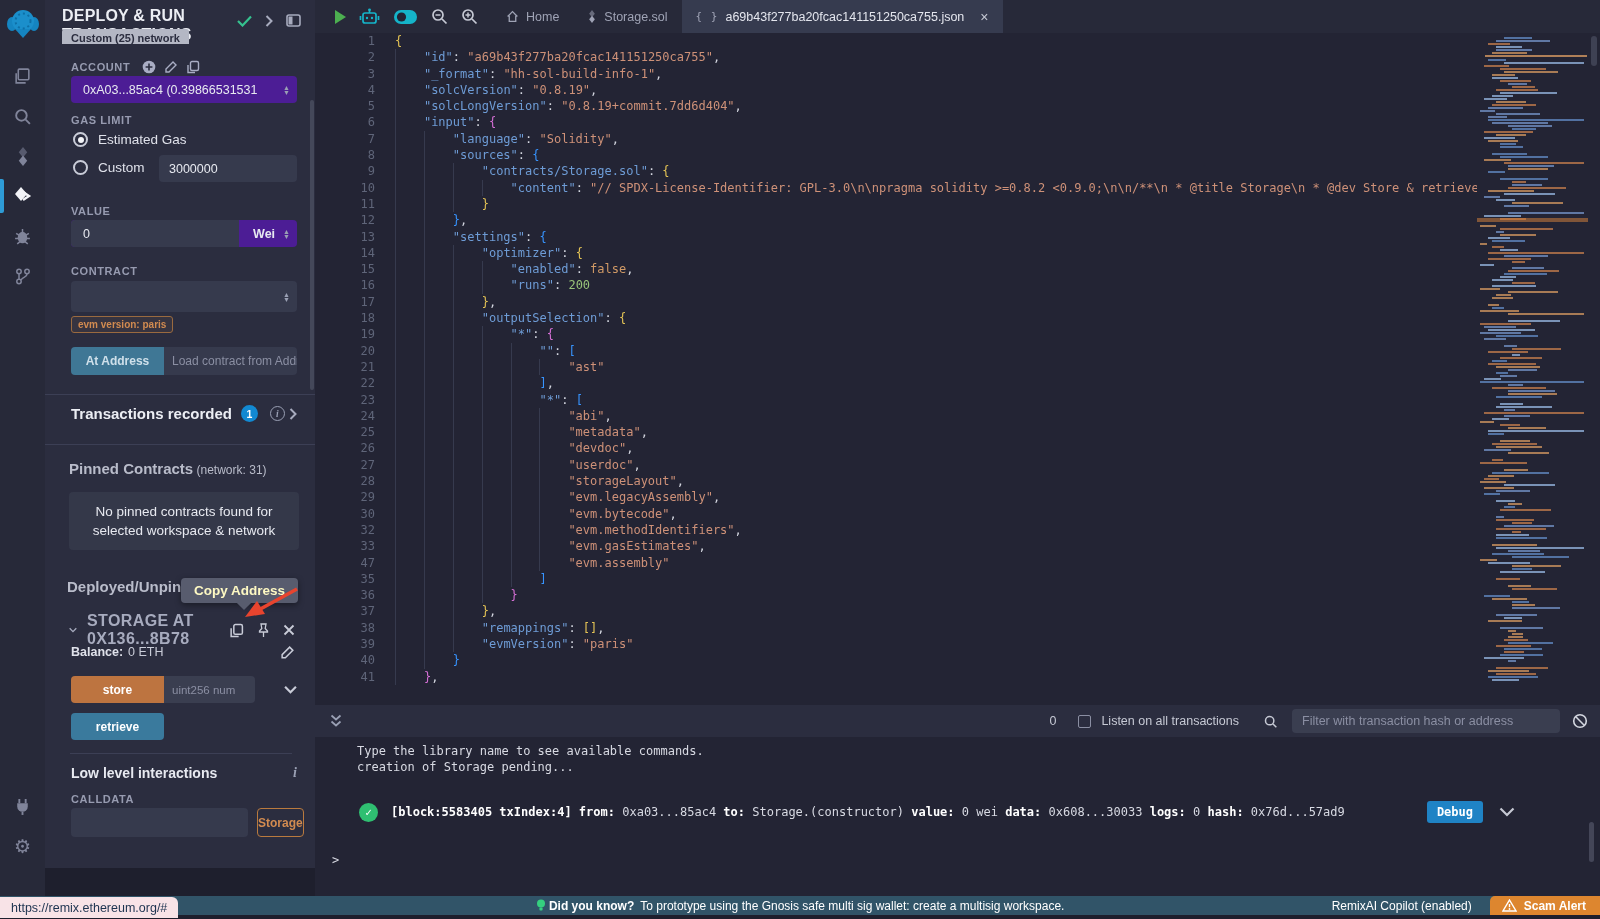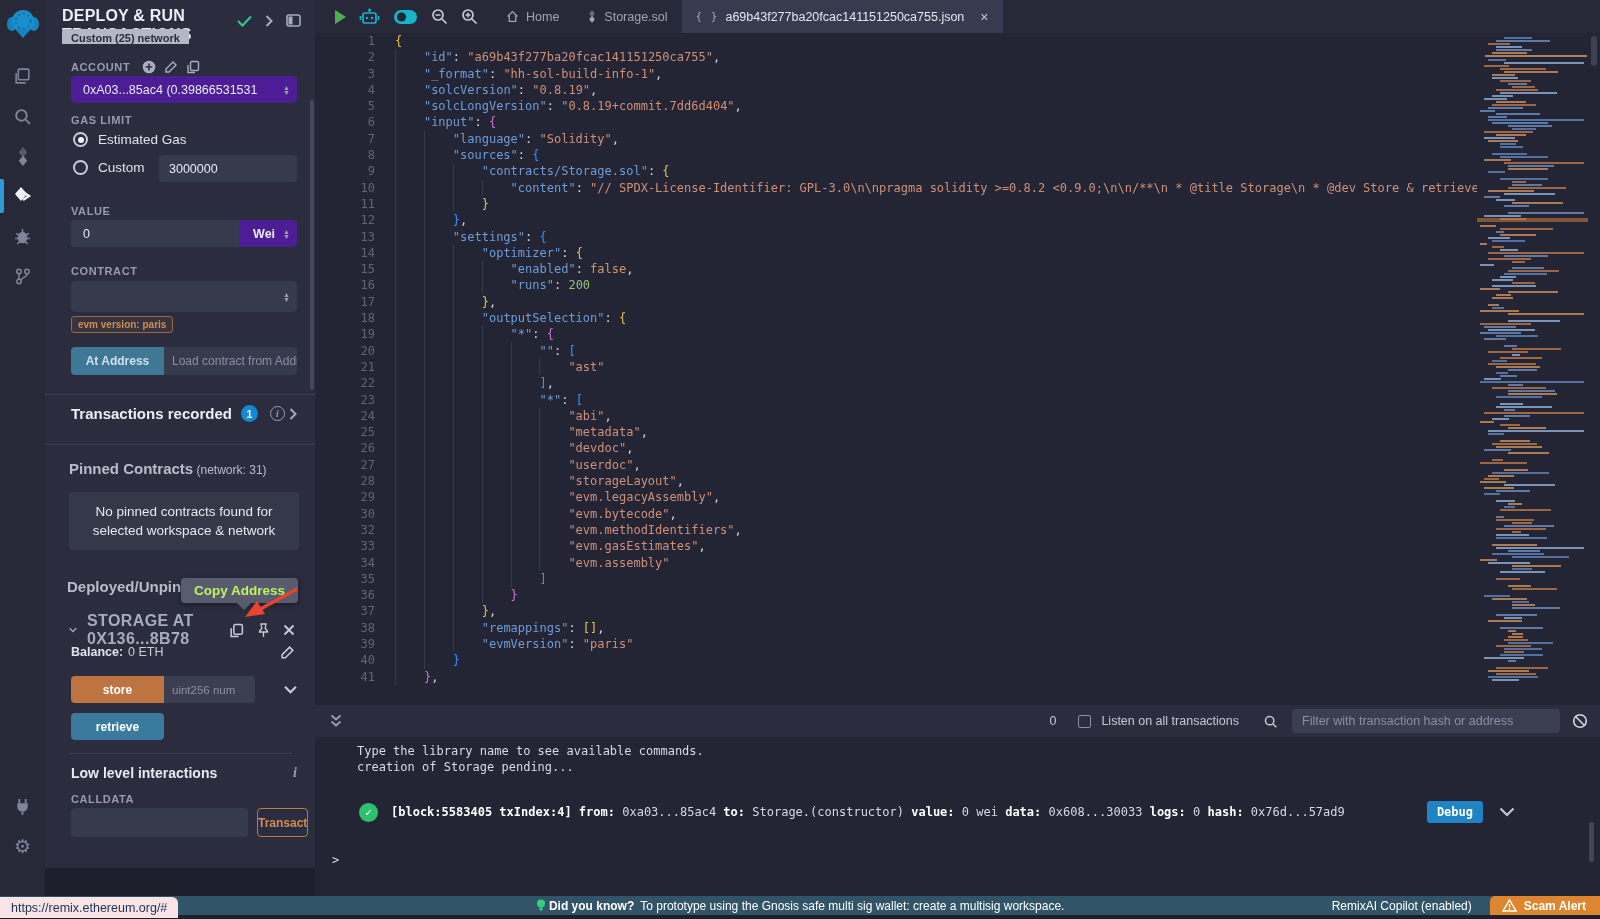--- a/index.html
+++ b/index.html
@@ -33,21 +33,21 @@
   .ataddr-row { position:absolute; left:26px; top:347px; display:flex; width:226px; height:28px; }
   .ataddr-btn { width:93px; background:#3f7795; color:#cfe0ea; font-weight:bold; font-size:12px; border:none; border-radius:4px 0 0 4px; }
   .ataddr-input { flex:1; background:#363a4d; border:none; border-radius:0 4px 4px 0; color:#8b8fa3; font-size:12px; padding:0 8px; overflow:hidden; white-space:nowrap; display:flex; align-items:center; }
   .divider { position:absolute; left:0; width:270px; height:1px; background:#3c3f55; }
   .txrec-row { position:absolute; left:26px; top:405px; width:226px; display:flex; align-items:center; color:#eceef4; font-size:15px; font-weight:600; }
   .count-badge { margin-left:9px; background:#1289d2; color:#fff; width:17px; height:17px; border-radius:50%; font-size:10.5px; font-weight:bold; display:flex; align-items:center; justify-content:center; }
   .info-circle { margin-left:12px; width:15px; height:15px; border-radius:50%; border:1px solid #9aa0b4; color:#9aa0b4; font-size:9.5px; display:flex; align-items:center; justify-content:center; font-family:"Liberation Serif",serif; font-style:italic; }
   .sec-title { position:absolute; color:#b9bcca; font-size:15px; font-weight:600; }
   .sec-title small { font-size:12px; font-weight:normal; }
   .empty-card { position:absolute; left:24px; top:492px; width:230px; height:58px; background:#343849; border-radius:4px; color:#e7e9f0; font-size:13.5px; display:flex; align-items:center; justify-content:center; text-align:center; padding:0 14px; line-height:19px; }
-  .tooltip { position:absolute; left:136px; top:578px; background:#585c6e; color:#bef264; font-size:13.5px; font-weight:600; padding:5px 13px; border-radius:4px; box-shadow:0 2px 6px rgba(0,0,0,.4); z-index:6; }
+  .tooltip { position:absolute; left:136px; top:578px; background:#585c6e; color:#fef9c3; font-size:13.5px; font-weight:600; padding:5px 13px; border-radius:4px; box-shadow:0 2px 6px rgba(0,0,0,.4); z-index:6; }
   .tooltip::after { content:""; position:absolute; left:58px; bottom:-5px; width:10px; height:10px; background:#585c6e; transform:rotate(45deg); }
   .red-arrow { position:absolute; left:186px; top:583px; z-index:7; }
   .contract-head { position:absolute; left:24px; top:612px; width:226px; display:flex; align-items:center; color:#a7abbe; }
   .contract-name { font-size:16px; letter-spacing:.4px; margin-left:10px; font-weight:600; }
   .c-icons { margin-left:auto; display:flex; gap:13px; align-items:center; }
   .balance-row { position:absolute; left:26px; top:645px; width:224px; color:#c9ccd8; font-size:12.5px; display:flex; }
   .balance-row b { color:#dfe1ea; margin-right:5px; }
   .store-row { position:absolute; left:26px; top:676px; width:226px; height:27px; display:flex; align-items:center; }
   .store-btn { width:93px; height:27px; background:#bd7440; border:none; border-radius:4px 0 0 4px; color:#fff; font-weight:bold; font-size:12px; }
   .store-input { width:91px; height:27px; background:#3a3e50; border-radius:0 4px 4px 0; color:#8b8fa3; font-size:11.5px; display:flex; align-items:center; padding:0 8px; }
@@ -316,21 +316,21 @@
     <button class="retrieve-btn">retrieve</button>
 
     <div class="divider" style="top:753px;left:25px;width:222px"></div>
     <div class="lowlevel-row">
       <span>Low level interactions</span>
       <span class="italic-i">i</span>
     </div>
     <div class="p-label" style="left:26px;top:793px">CALLDATA</div>
     <div class="calldata-row">
       <input class="calldata-input" style="">
-      <button class="transact-btn">Transact</button>
+      <button class="transact-btn">Storage</button>
     </div>
     <div class="panel-scroll"></div>
   </section>
 
   <main class="main">
     <div class="toolbar">
       <div class="tb-icons">
         <span class="play-tri"></span>
         <svg width="21" height="17" viewBox="0 0 21 17">
             <rect x="4" y="5" width="13" height="10" rx="2" fill="none" stroke="#15b4c9" stroke-width="1.7"></rect>
@@ -402,21 +402,21 @@
           <div class="row"><span class="ln">23</span><pre class="cl"><span class="guides" style="width:144.492px;background:repeating-linear-gradient(to right,#363a4e 0 1px,transparent 1px 28.8984px)"></span>                    <span class="k">"*"</span>: <span style="color:#3794ff">[</span></pre></div>
           <div class="row"><span class="ln">24</span><pre class="cl"><span class="guides" style="width:173.3904px;background:repeating-linear-gradient(to right,#363a4e 0 1px,transparent 1px 28.8984px)"></span>                        <span class="s">"abi"</span>,</pre></div>
           <div class="row"><span class="ln">25</span><pre class="cl"><span class="guides" style="width:173.3904px;background:repeating-linear-gradient(to right,#363a4e 0 1px,transparent 1px 28.8984px)"></span>                        <span class="s">"metadata"</span>,</pre></div>
           <div class="row"><span class="ln">26</span><pre class="cl"><span class="guides" style="width:173.3904px;background:repeating-linear-gradient(to right,#363a4e 0 1px,transparent 1px 28.8984px)"></span>                        <span class="s">"devdoc"</span>,</pre></div>
           <div class="row"><span class="ln">27</span><pre class="cl"><span class="guides" style="width:173.3904px;background:repeating-linear-gradient(to right,#363a4e 0 1px,transparent 1px 28.8984px)"></span>                        <span class="s">"userdoc"</span>,</pre></div>
           <div class="row"><span class="ln">28</span><pre class="cl"><span class="guides" style="width:173.3904px;background:repeating-linear-gradient(to right,#363a4e 0 1px,transparent 1px 28.8984px)"></span>                        <span class="s">"storageLayout"</span>,</pre></div>
           <div class="row"><span class="ln">29</span><pre class="cl"><span class="guides" style="width:173.3904px;background:repeating-linear-gradient(to right,#363a4e 0 1px,transparent 1px 28.8984px)"></span>                        <span class="s">"evm.legacyAssembly"</span>,</pre></div>
           <div class="row"><span class="ln">30</span><pre class="cl"><span class="guides" style="width:173.3904px;background:repeating-linear-gradient(to right,#363a4e 0 1px,transparent 1px 28.8984px)"></span>                        <span class="s">"evm.bytecode"</span>,</pre></div>
           <div class="row"><span class="ln">32</span><pre class="cl"><span class="guides" style="width:173.3904px;background:repeating-linear-gradient(to right,#363a4e 0 1px,transparent 1px 28.8984px)"></span>                        <span class="s">"evm.methodIdentifiers"</span>,</pre></div>
           <div class="row"><span class="ln">33</span><pre class="cl"><span class="guides" style="width:173.3904px;background:repeating-linear-gradient(to right,#363a4e 0 1px,transparent 1px 28.8984px)"></span>                        <span class="s">"evm.gasEstimates"</span>,</pre></div>
-          <div class="row"><span class="ln">34</span><pre class="cl"><span class="guides" style="width:173.3904px;background:repeating-linear-gradient(to right,#363a4e 0 1px,transparent 1px 28.8984px)"></span>                        <span class="s">"evm.assembly"</span></pre></div>
+          <div class="row"><span class="ln">47</span><pre class="cl"><span class="guides" style="width:173.3904px;background:repeating-linear-gradient(to right,#363a4e 0 1px,transparent 1px 28.8984px)"></span>                        <span class="s">"evm.assembly"</span></pre></div>
           <div class="row"><span class="ln">35</span><pre class="cl"><span class="guides" style="width:144.492px;background:repeating-linear-gradient(to right,#363a4e 0 1px,transparent 1px 28.8984px)"></span>                    <span style="color:#3794ff">]</span></pre></div>
           <div class="row"><span class="ln">36</span><pre class="cl"><span class="guides" style="width:115.5936px;background:repeating-linear-gradient(to right,#363a4e 0 1px,transparent 1px 28.8984px)"></span>                <span style="color:#d670d6">}</span></pre></div>
           <div class="row"><span class="ln">37</span><pre class="cl"><span class="guides" style="width:86.6952px;background:repeating-linear-gradient(to right,#363a4e 0 1px,transparent 1px 28.8984px)"></span>            <span style="color:#e5c455">}</span>,</pre></div>
           <div class="row"><span class="ln">38</span><pre class="cl"><span class="guides" style="width:86.6952px;background:repeating-linear-gradient(to right,#363a4e 0 1px,transparent 1px 28.8984px)"></span>            <span class="k">"remappings"</span>: <span style="color:#e5c455">[</span><span style="color:#e5c455">]</span>,</pre></div>
           <div class="row"><span class="ln">39</span><pre class="cl"><span class="guides" style="width:86.6952px;background:repeating-linear-gradient(to right,#363a4e 0 1px,transparent 1px 28.8984px)"></span>            <span class="k">"evmVersion"</span>: <span class="s">"paris"</span></pre></div>
           <div class="row"><span class="ln">40</span><pre class="cl"><span class="guides" style="width:57.7968px;background:repeating-linear-gradient(to right,#363a4e 0 1px,transparent 1px 28.8984px)"></span>        <span style="color:#3794ff">}</span></pre></div>
           <div class="row"><span class="ln">41</span><pre class="cl"><span class="guides" style="width:28.8984px;background:repeating-linear-gradient(to right,#363a4e 0 1px,transparent 1px 28.8984px)"></span>    <span style="color:#d670d6">}</span>,</pre></div>
         </div>
       <div class="minimap" id="minimap">
           <div style="position: absolute; left: 27px; top: 4px; width: 27.985px; height: 2px; background: rgb(91, 127, 181); opacity: 0.85;"></div>

